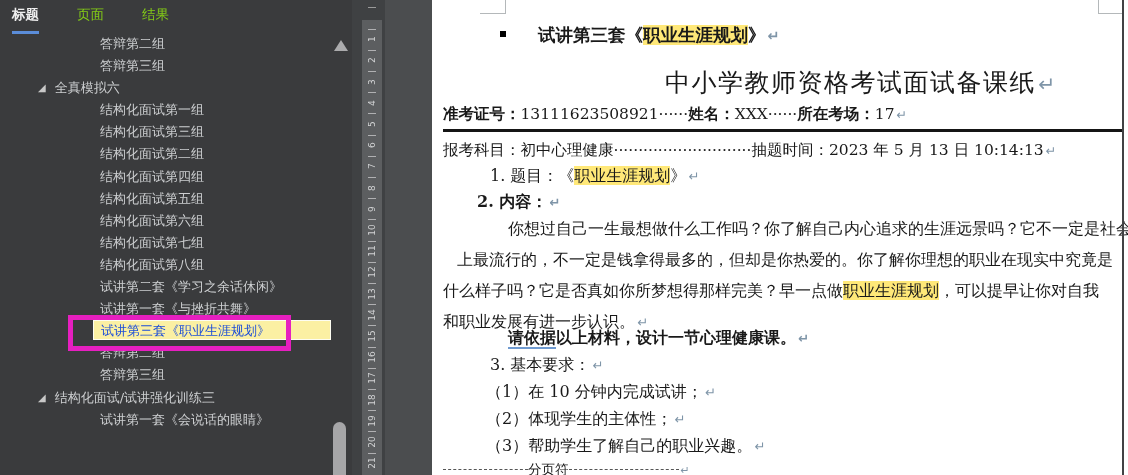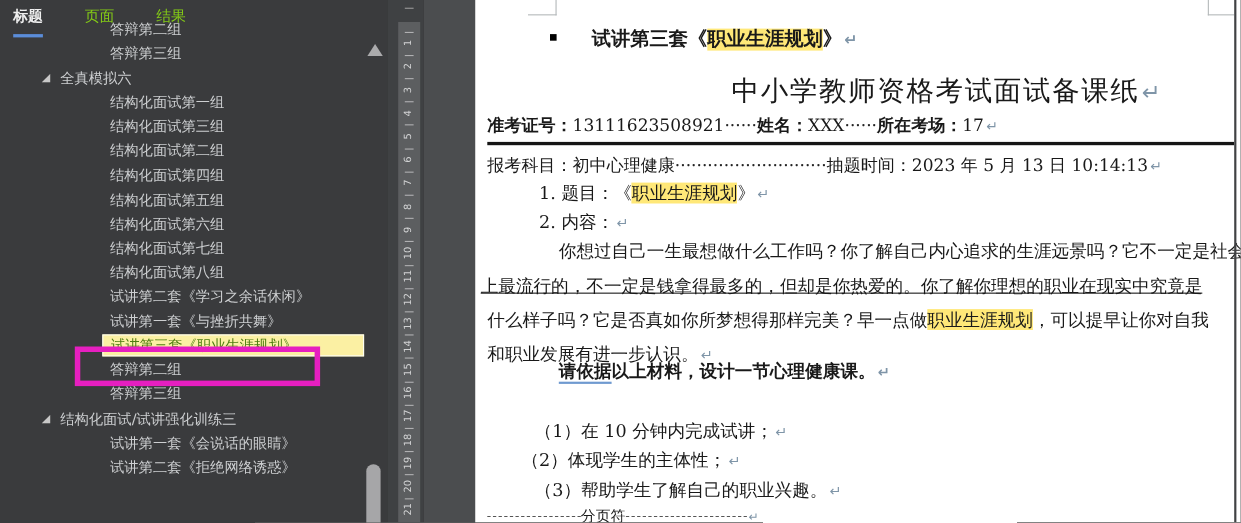--- a/index.html
+++ b/index.html
@@ -3,27 +3,27 @@
 <meta charset="utf-8">
 <style>
   html,body{margin:0;padding:0;background:#222;}
   .app{position:relative;width:1128px;height:475px;overflow:hidden;
        font-family:"DejaVu Sans","Liberation Sans",sans-serif;}
   
   .sidebar{position:absolute;left:0;top:0;width:352px;height:475px;background:#3a3b3d;}
   .tabs{position:absolute;left:12px;top:6px;display:flex;gap:38px;font-size:13.5px;justify-content:center;}
   .tab{color:#84cc16;padding-bottom:7px;cursor:default;}
   .tab.active{color:#efefef;font-weight:600;border-bottom:3px solid #5b8dd9;}
-  .tree{position:absolute;left:0;top:17px;right:20px;}
+  .tree{position:absolute;left:0;top:33px;right:20px;}
   .trow{height:22.1px;line-height:22.1px;font-size:13px;color:#cdcfd1;white-space:nowrap;position:relative;}
   .trow .lab2{margin-left:100px;}
   .trow .tri{display:inline-block;margin-left:38px;font-size:10px;color:#c8c8c8;vertical-align:1px;}
   .trow .lab1{margin-left:9px;}
   .selbg{position:absolute;left:93px;top:0;width:238px;height:20px;line-height:20px;
-         background:#fbf0a3;border:1px solid #fdfdf2;color:#4d7c0f;padding-left:7px;box-sizing:border-box;}
+         background:#fbf0a3;border:1px solid #fdfdf2;color:#1d4ed8;padding-left:7px;box-sizing:border-box;}
   .annot{position:absolute;left:68px;top:315px;width:223px;height:36px;box-sizing:border-box;
          border:5px solid #e61fc0;z-index:6;}
   .sb-arrow{position:absolute;left:334px;top:40px;width:0;height:0;
             border-left:7px solid transparent;border-right:7px solid transparent;
             border-bottom:11px solid #ababad;}
   .sb-thumb{position:absolute;left:333px;top:422px;width:13px;height:60px;border-radius:7px;background:#a6a6a8;}
   
   .rulercol{position:absolute;left:352px;top:0;width:33px;height:475px;background:#3f4143;}
   .rband{position:absolute;left:10px;top:20px;width:20px;height:455px;background:#5c5e60;}
   .rnum{position:absolute;width:20px;height:10px;line-height:10px;text-align:center;
@@ -77,21 +77,20 @@
         <div class="trow"><span class="lab2">结构化面试第八组</span></div>
         <div class="trow"><span class="lab2">试讲第二套《学习之余话休闲》</span></div>
         <div class="trow"><span class="lab2">试讲第一套《与挫折共舞》</span></div>
         <div class="trow">
           <div class="selbg">试讲第三套《职业生涯规划》</div>
         </div>
         <div class="trow"><span class="lab2">答辩第二组</span></div>
         <div class="trow"><span class="lab2">答辩第三组</span></div>
         <div class="trow"><span class="tri">◢</span><span class="lab1">结构化面试/试讲强化训练三</span></div>
         <div class="trow"><span class="lab2">试讲第一套《会说话的眼睛》</span></div>
-        <div class="trow"><span class="lab2">试讲第二套《拒绝网络诱惑》</span></div>
       </div>
     <div class="annot"></div>
     <div class="sb-arrow"></div>
     <div class="sb-thumb"></div>
   </aside>
 
   <div class="rulercol">
     <div class="rband"></div>
     <div id="rmarks">
         <div class="rtick dark" style="top: 7px;"></div>
@@ -154,32 +153,33 @@
     <div class="abs title"><span>中小学教师资格考试面试备课纸</span><span class="pm">↵</span></div>
 
     <div class="abs info"><span class="b">准考证号：</span><span>13111623508921</span><span class="dots">······</span><span class="b">姓名：</span><span>XXX</span><span class="dots">······</span><span class="b">所在考场：</span><span>17</span><span class="pm">↵</span></div>
 
     <div class="rule"></div>
 
     <div class="abs subj"><span>报考科目：初中心理健康</span><span class="dots">····························</span><span>抽题时间：2023 年 5 月 13 日 10:14:13</span><span class="pm">↵</span></div>
 
     <div class="abs li" style="left:58px;top:166px;"><span>1. 题目：《</span><span class="hl">职业生涯规划</span><span>》</span><span class="pm">↵</span></div>
 
-    <div class="abs li" style="left:58px;top:192px;"><span>2. 内容：</span><span class="pm">↵</span></div>
+    <div class="abs li" style="left:45px;top:192px;font-weight:bold;"><span>2. 内容：</span><span class="pm">↵</span></div>
 
     <div class="abs li" style="left:76px;top:219px;"><span>你想过自己一生最想做什么工作吗？你了解自己内心追求的生涯远景吗？它不一定是社会</span></div>
-    <div class="abs li" style="left:5px;top:250px;text-decoration:underline;"><span>上最流行的，不一定是钱拿得最多的，但却是你热爱的。你了解你理想的职业在现实中究竟是</span></div>
+    <div class="abs li" style="left:25px;top:250px;"><span>上最流行的，不一定是钱拿得最多的，但却是你热爱的。你了解你理想的职业在现实中究竟是</span></div>
     <div class="abs li" style="left:11px;top:281px;"><span>什么样子吗？它是否真如你所梦想得那样完美？早一点做</span><span class="hl">职业生涯规划</span><span>，可以提早让你对自我</span></div>
     <div class="abs li" style="left:11px;top:312px;"><span>和职业发展有进一步认识。</span><span class="pm">↵</span></div>
 
     <div class="abs li" style="left:76px;top:328px;font-weight:bold;"><span class="ul-blue">请依据</span><span>以上材料，设计一节心理健康课。</span><span class="pm">↵</span></div>
 
+    <div class="abs li" style="left:58px;top:355px;"><span>3. 基本要求：</span><span class="pm">↵</span></div>
 
     <div class="abs li" style="left:54px;top:382px;"><span>（1）在 10 分钟内完成试讲；</span><span class="pm">↵</span></div>
-    <div class="abs li" style="left:42px;top:409px;"><span>（2）体现学生的主体性；</span><span class="pm">↵</span></div>
+    <div class="abs li" style="left:54px;top:409px;"><span>（2）体现学生的主体性；</span><span class="pm">↵</span></div>
     <div class="abs li" style="left:54px;top:436px;"><span>（3）帮助学生了解自己的职业兴趣。</span><span class="pm">↵</span></div>
 
     <div class="abs pb">
         <span class="pbdash" style="width:85px;"></span>
         <span>分页符</span>
         <span class="pbdash" style="width:110px;"></span>
         <span class="pm">↵</span>
       </div>
 
     <div class="redge"></div>

